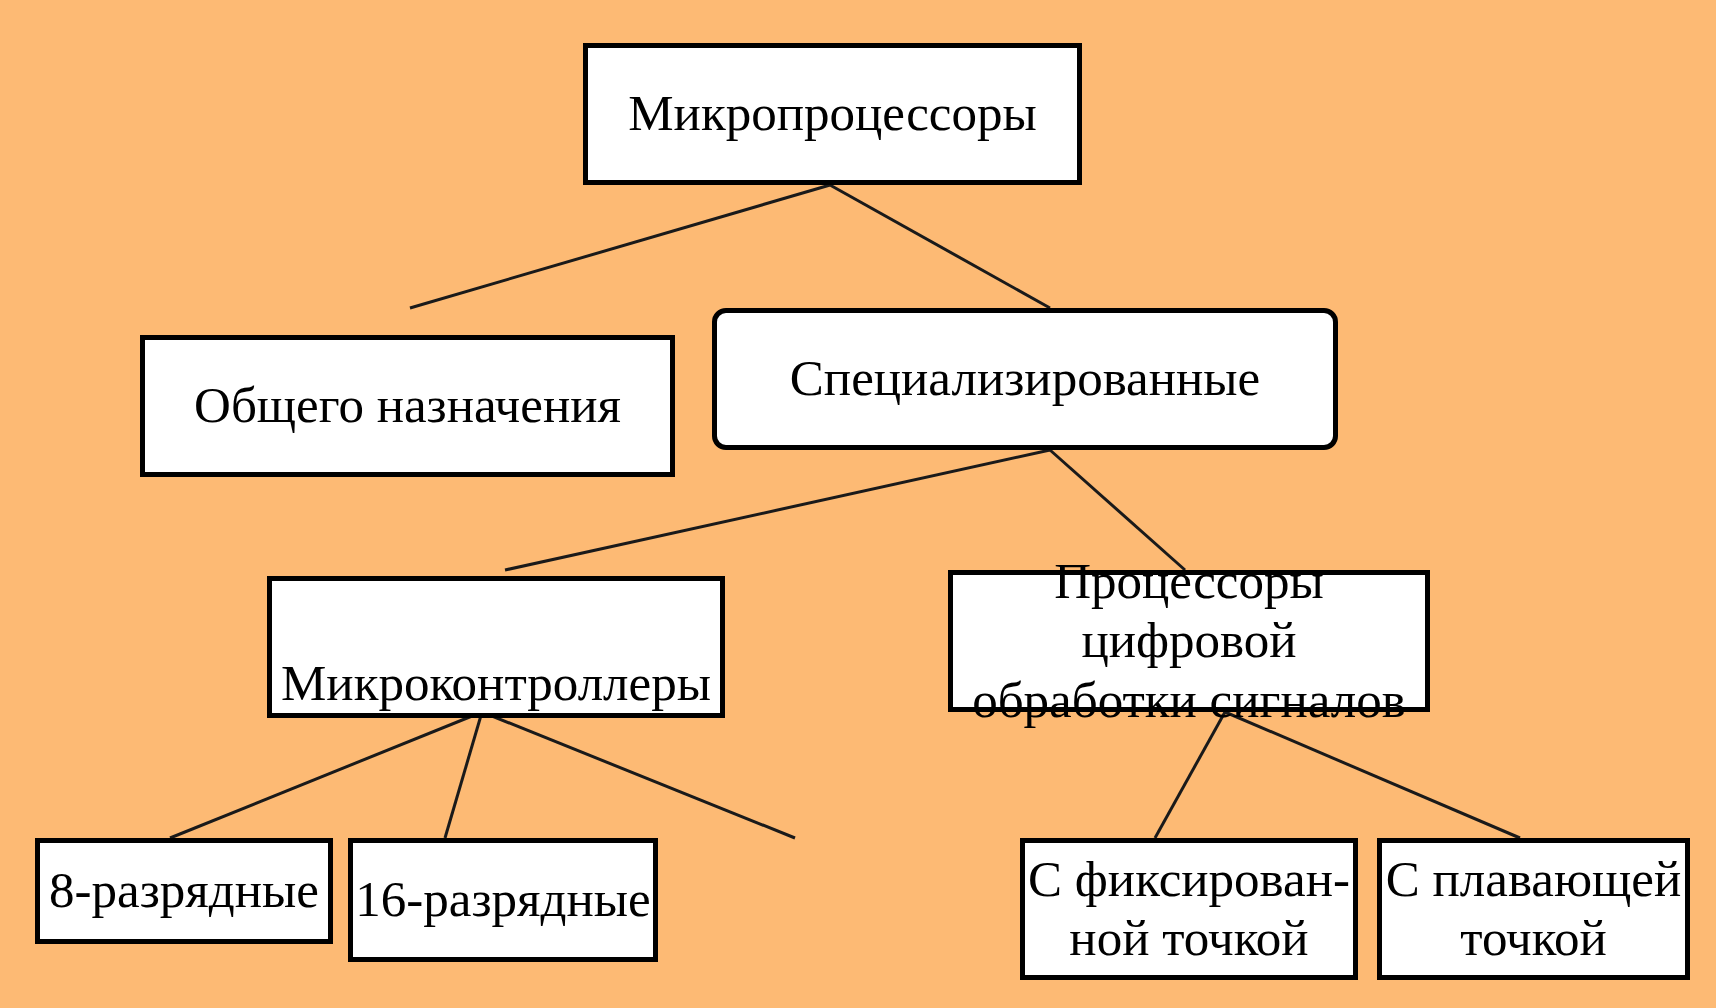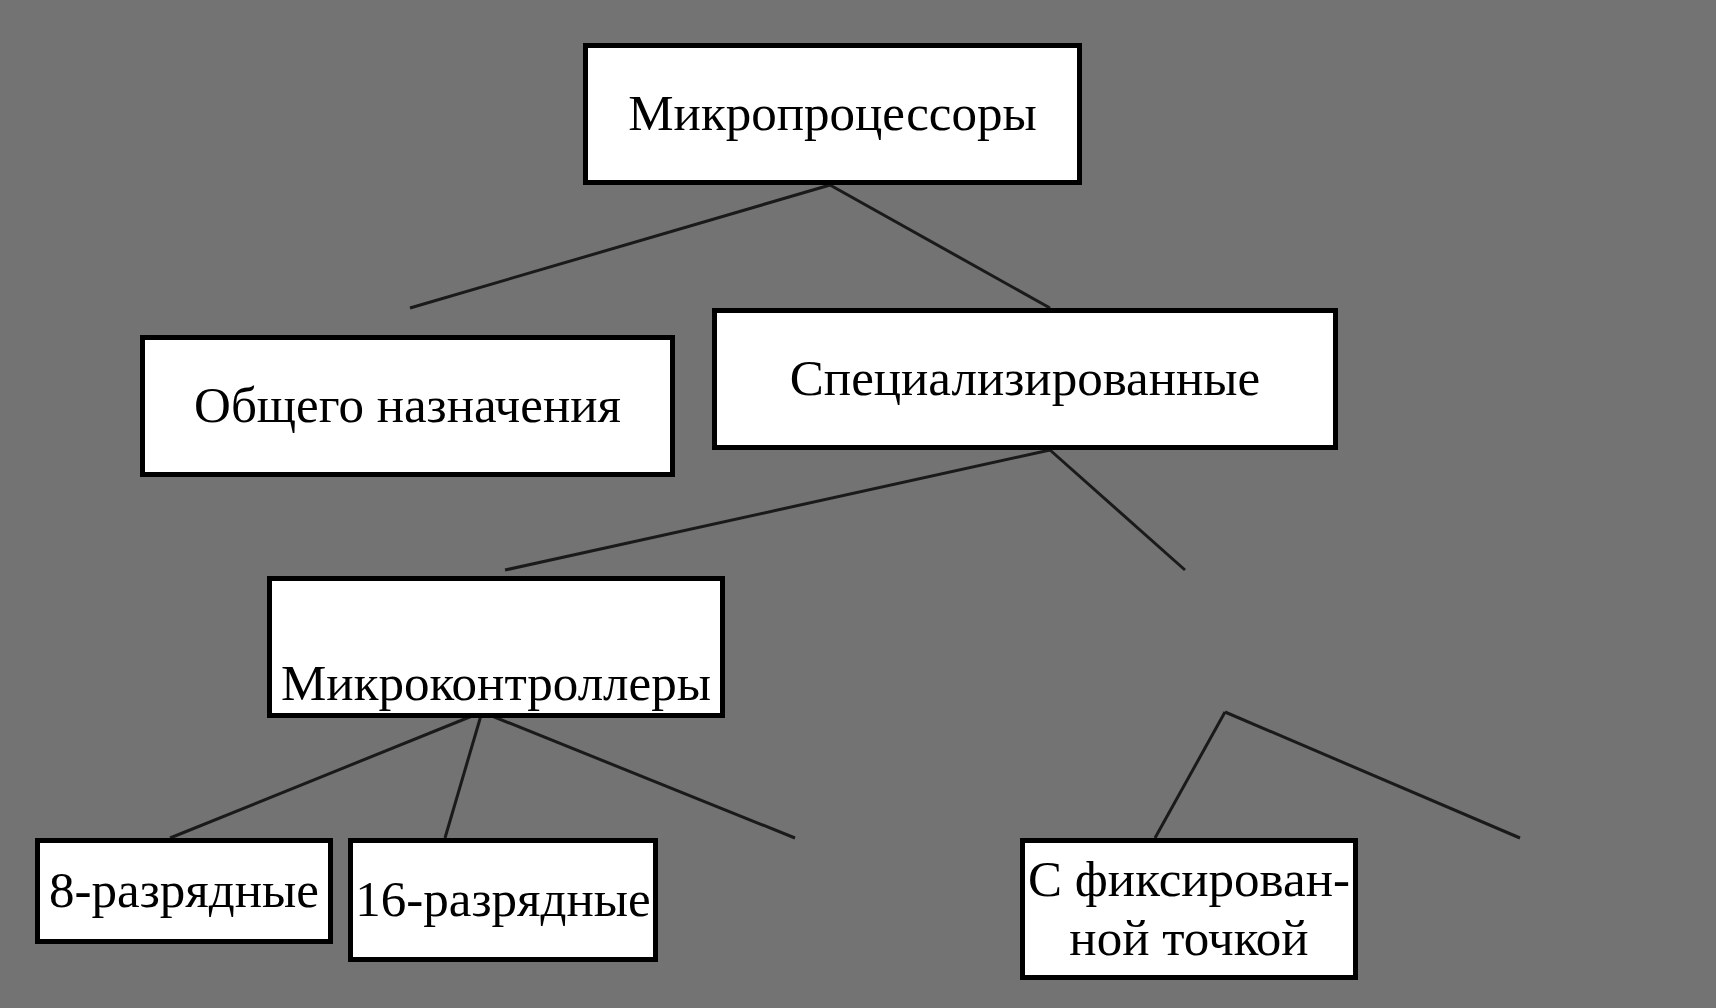--- a/index.html
+++ b/index.html
@@ -4,21 +4,21 @@
 <style>
   html, body {
     margin: 0;
     padding: 0;
     background: #ffffff;
   }
   .canvas {
     position: relative;
     width: 1716px;
     height: 1008px;
-    background: #737373;
+    background: #fdba74;
     font-family: "Liberation Serif", "DejaVu Serif", serif;
     color: #000000;
     overflow: hidden;
   }
   .edges {
     position: absolute;
     left: 0;
     top: 0;
     width: 1716px;
     height: 1008px;
@@ -64,37 +64,45 @@
   </svg>
 
   <div class="node" style="left:583px; top:43px; width:499px; height:142px;">
     <span class="lbl">Микропроцессоры</span>
   </div>
 
   <div class="node" style="left:140px; top:308px; width:535px; height:142px;margin-top:27px;">
     <span class="lbl">Общего назначения</span>
   </div>
 
-  <div class="node" style="left:712px; top:308px; width:626px; height:142px;">
+  <div class="node" style="left:712px; top:308px; width:626px; height:142px;border-radius:14px;">
     <span class="lbl">Специализированные</span>
   </div>
 
   <div class="node" style="left:267px; top:576px; width:458px; height:142px;align-items:flex-end;">
     <span class="lbl">Микроконтроллеры</span>
   </div>
 
+  <div class="node" style="left:948px; top:570px; width:482px; height:142px;">
+    <span class="lbl">Процессоры цифровой
+обработки сигналов</span>
+  </div>
 
   <div class="node" style="left:35px; top:838px; width:298px; height:106px;">
     <span class="lbl">8-разрядные</span>
   </div>
 
   <div class="node" style="left:348px; top:838px; width:310px; height:124px;">
     <span class="lbl">16-разрядные</span>
   </div>
 
 
   <div class="node" style="left:1020px; top:838px; width:338px; height:142px;text-align:center;">
     <span class="lbl">С фиксирован-
 ной точкой</span>
   </div>
 
+  <div class="node" style="left:1377px; top:838px; width:313px; height:142px;">
+    <span class="lbl">С плавающей
+точкой</span>
+  </div>
 
 </div>
 
 </body></html>

